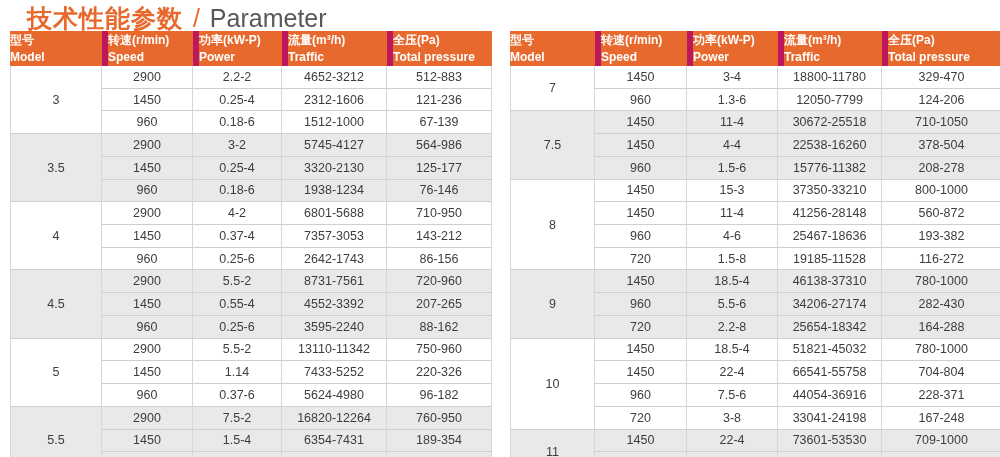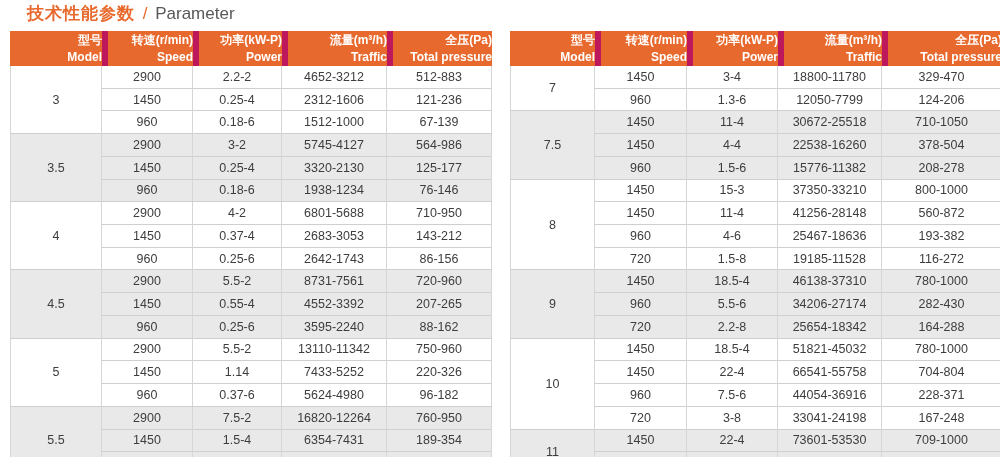--- a/index.html
+++ b/index.html
@@ -13,21 +13,21 @@
   }
   .page {
     position: relative;
     width: 1000px;
     height: 457px;
   }
   .title {
     position: absolute;
     left: 27px;
     top: 2px;
-    font-size: 17px;
+    font-size: 25px;
     white-space: nowrap;
   }
   .title .zh {
     color: var(--accent, #e8692d);
     font-weight: bold;
     letter-spacing: 1px;
   }
   .title .divider {
     color: var(--accent, #e8692d);
     font-weight: normal;
@@ -48,21 +48,21 @@
   table.tbl-right { left: 510px; width: 492px; }
   th {
     background: var(--accent, #e8692d);
     color: var(--header-text, #ffffff);
     height: 35px;
     padding: 0;
     font-size: 12px;
     font-weight: bold;
     line-height: 1.35;
     vertical-align: middle;
-    text-align: right;
+    text-align: left;
   }
   th + th { border-left: 6px solid #be185d; }
   td {
     height: 21.72px;
     padding: 0;
     text-align: center;
     vertical-align: middle;
     font-size: 12.5px;
     color: var(--body-text, #3d3d3d);
     background: #ffffff;
@@ -160,21 +160,21 @@
         <tr>
           <td class="model-cell" rowspan="3">4</td>
           <td>2900</td>
           <td>4-2</td>
           <td>6801-5688</td>
           <td>710-950</td>
         </tr>
         <tr>
           <td>1450</td>
           <td>0.37-4</td>
-          <td>2683-3053</td>
+          <td>7357-3053</td>
           <td>143-212</td>
         </tr>
         <tr>
           <td>960</td>
           <td>0.25-6</td>
           <td>2642-1743</td>
           <td>86-156</td>
         </tr>
       </tbody>
       <tbody class="shaded">

